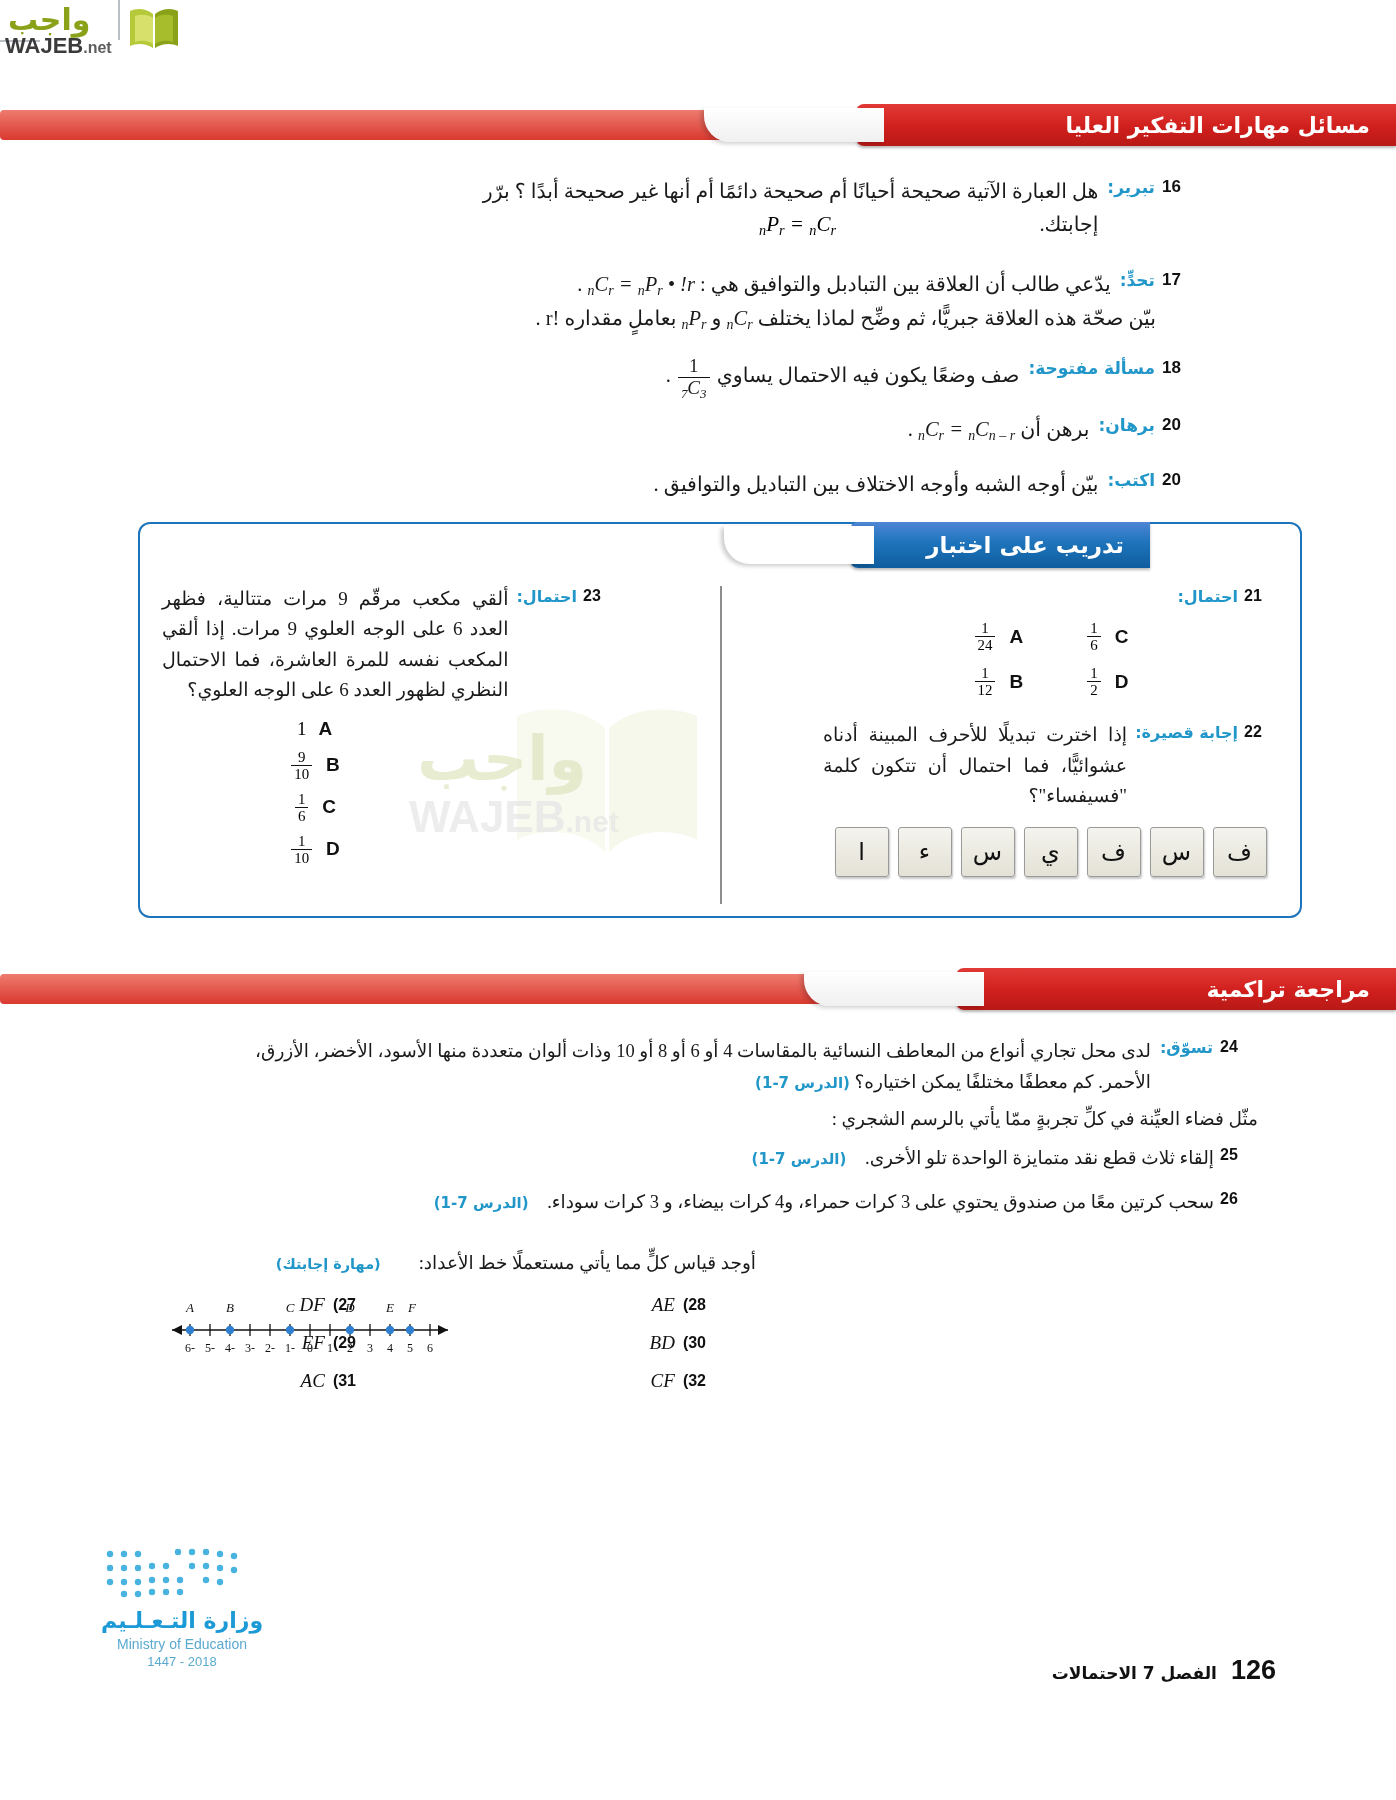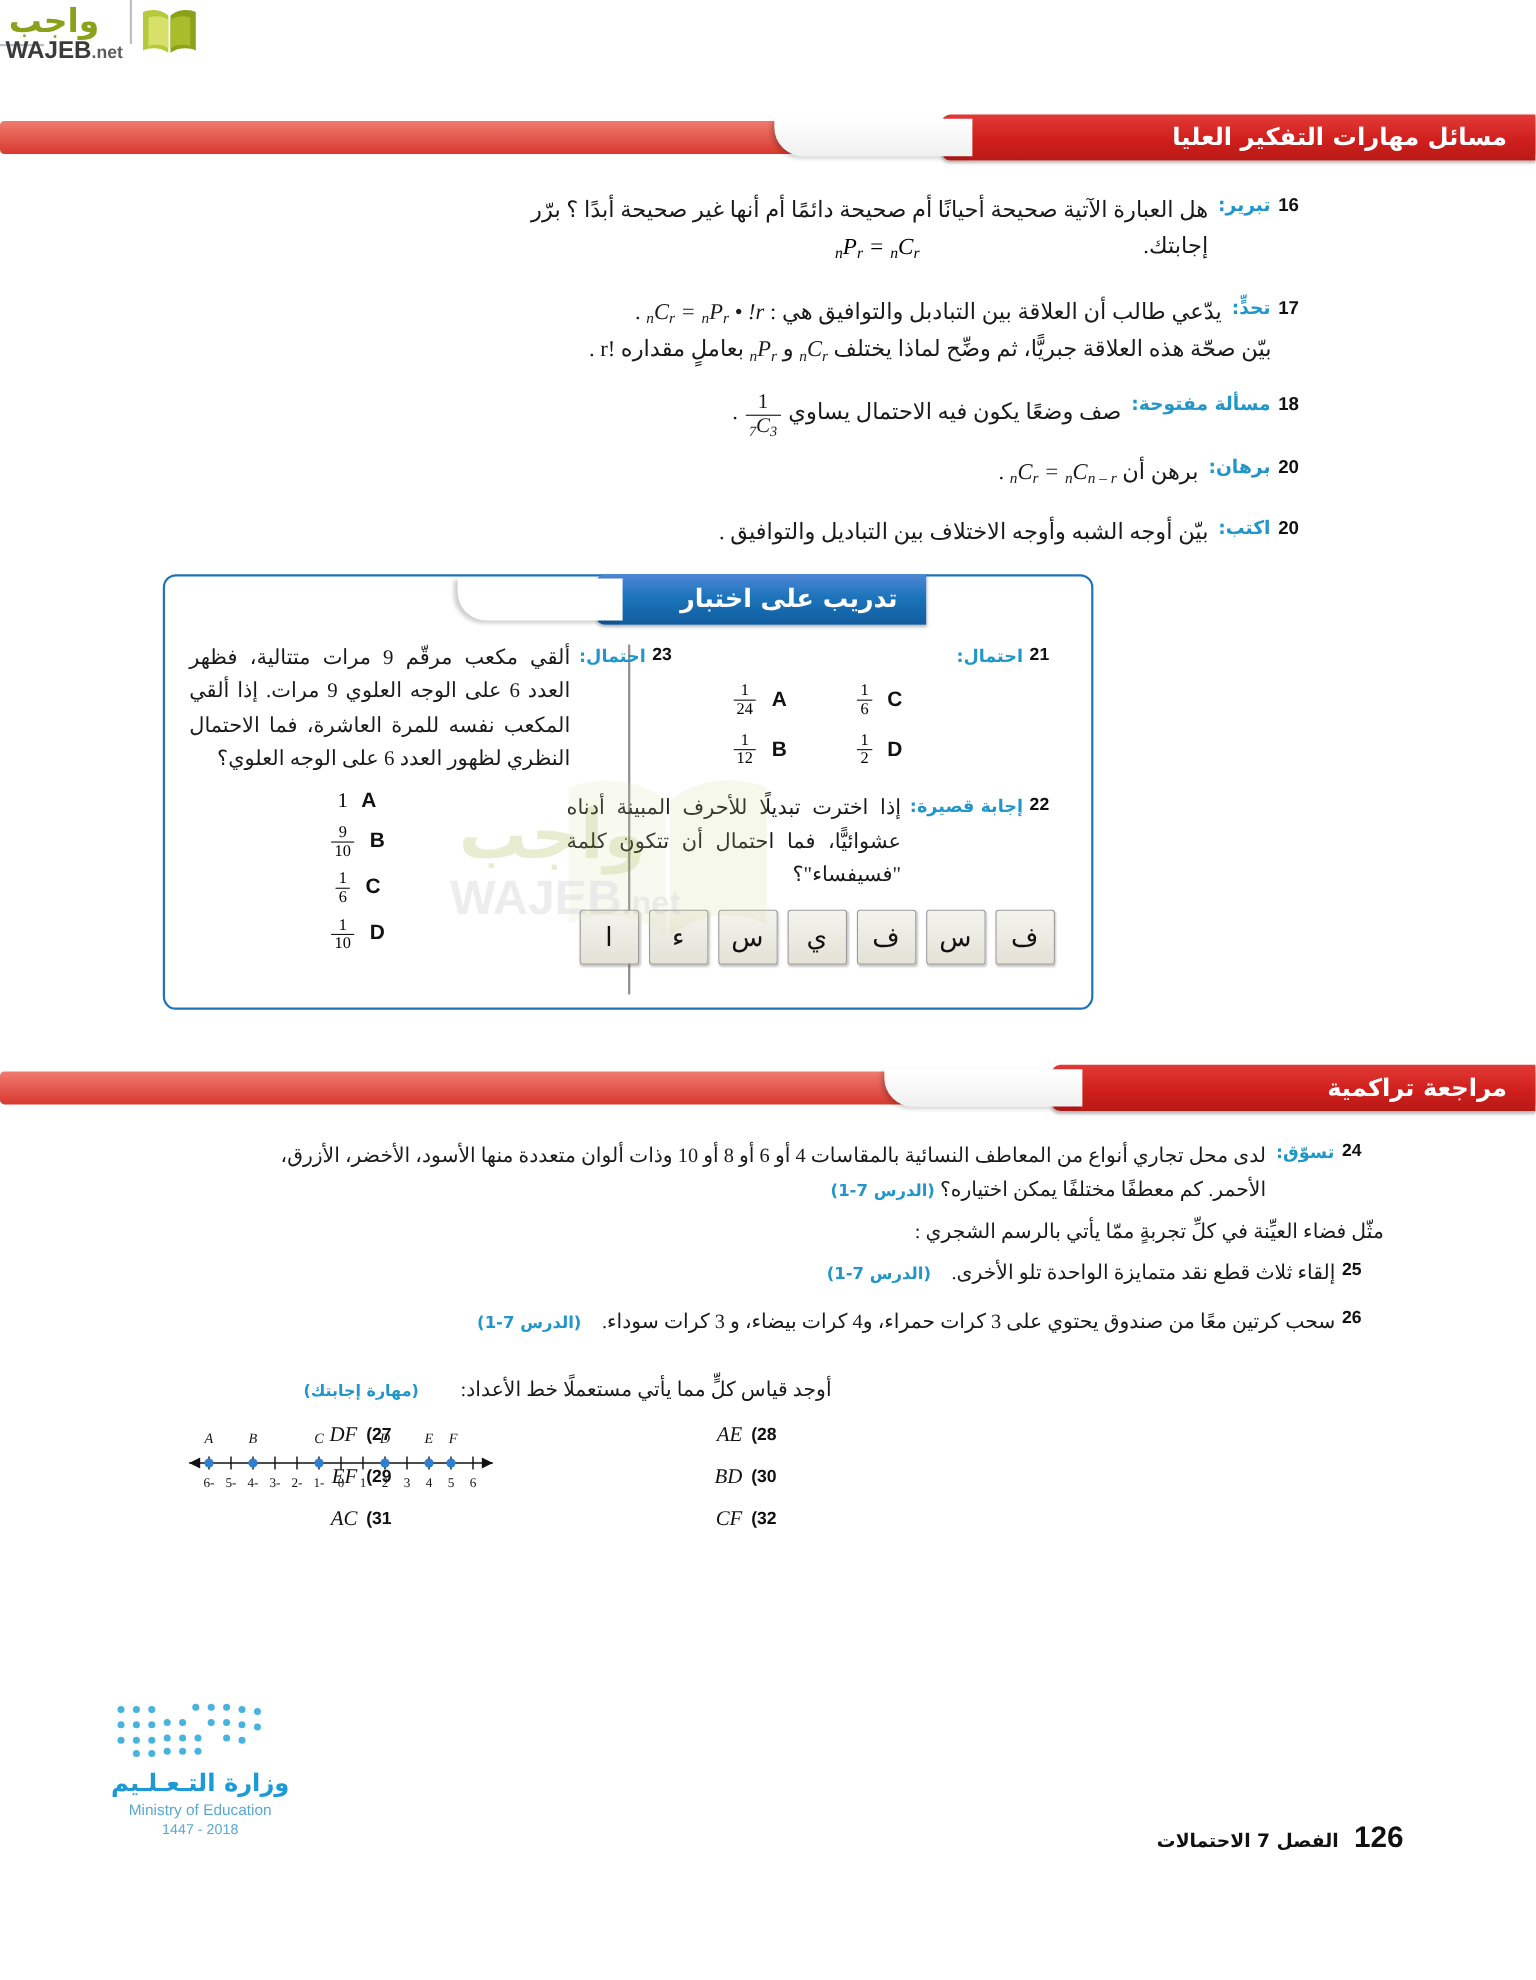--- a/index.html
+++ b/index.html
@@ -47,21 +47,21 @@
 
   
   .mi{font-family:"Liberation Serif",serif;font-style:italic;}
   .sub{font-size:.68em;vertical-align:-.28em;font-style:italic;}
   .frac{display:inline-block;vertical-align:-0.55em;text-align:center;line-height:1.08;
         font-family:"Liberation Serif",serif;margin:0 2px;}
   .frac .n{display:block;font-size:.93em;padding:0 3px;}
   .frac .d{display:block;border-top:1.4px solid #111;font-size:.93em;padding:0 3px;}
 
   
-  .testbox{position:absolute;left:148px;top:522px;width:846px;height:396px;
+  .testbox{position:absolute;left:138px;top:522px;width:1164px;height:396px;
         border:2.5px solid #1d74bb;border-radius:12px;background:#fff;box-sizing:border-box;}
   .banner-blue{position:absolute;right:150px;top:-2px;height:46px;}
   .banner-blue .plate{background:linear-gradient(180deg,#4f86d6 0%,#1d74bb 45%,#105d9e 100%);
         height:46px;border-radius:8px 0 0 8px;font-size:23px;}
   .banner-blue .swoop{background:#fff;box-shadow:-3px 2px 4px rgba(0,0,0,.2);}
 
   .vdiv{position:absolute;left:50%;top:62px;width:1.6px;height:318px;background:#8d8d8d;}
 
   .tcol{position:absolute;top:60px;width:455px;}
   .tcol.right{right:22px;}

